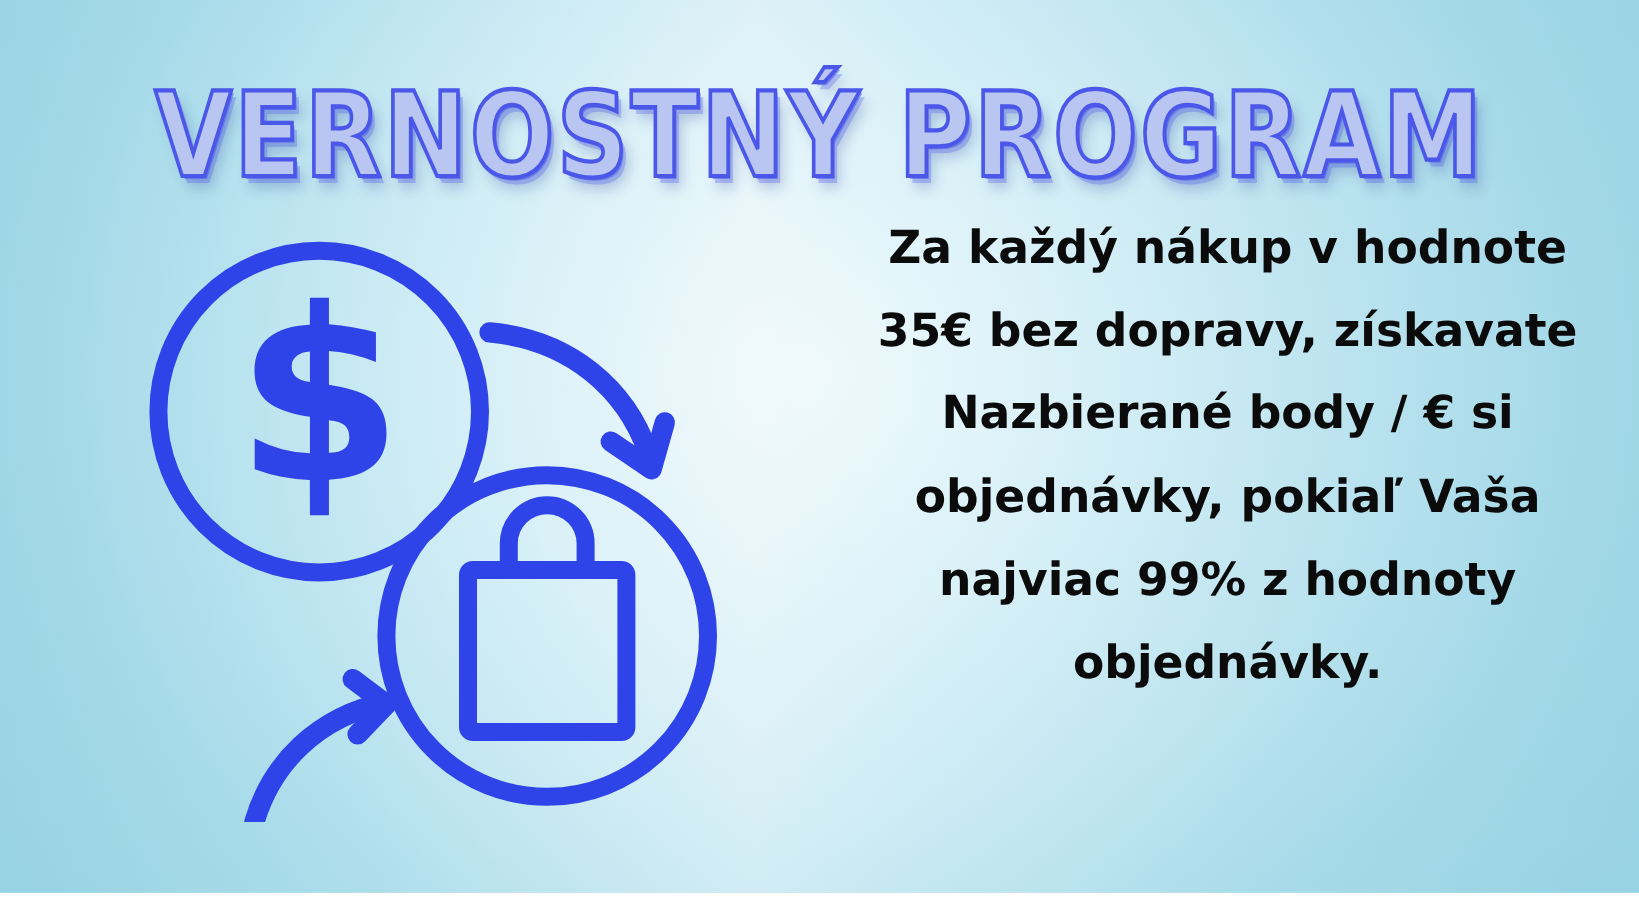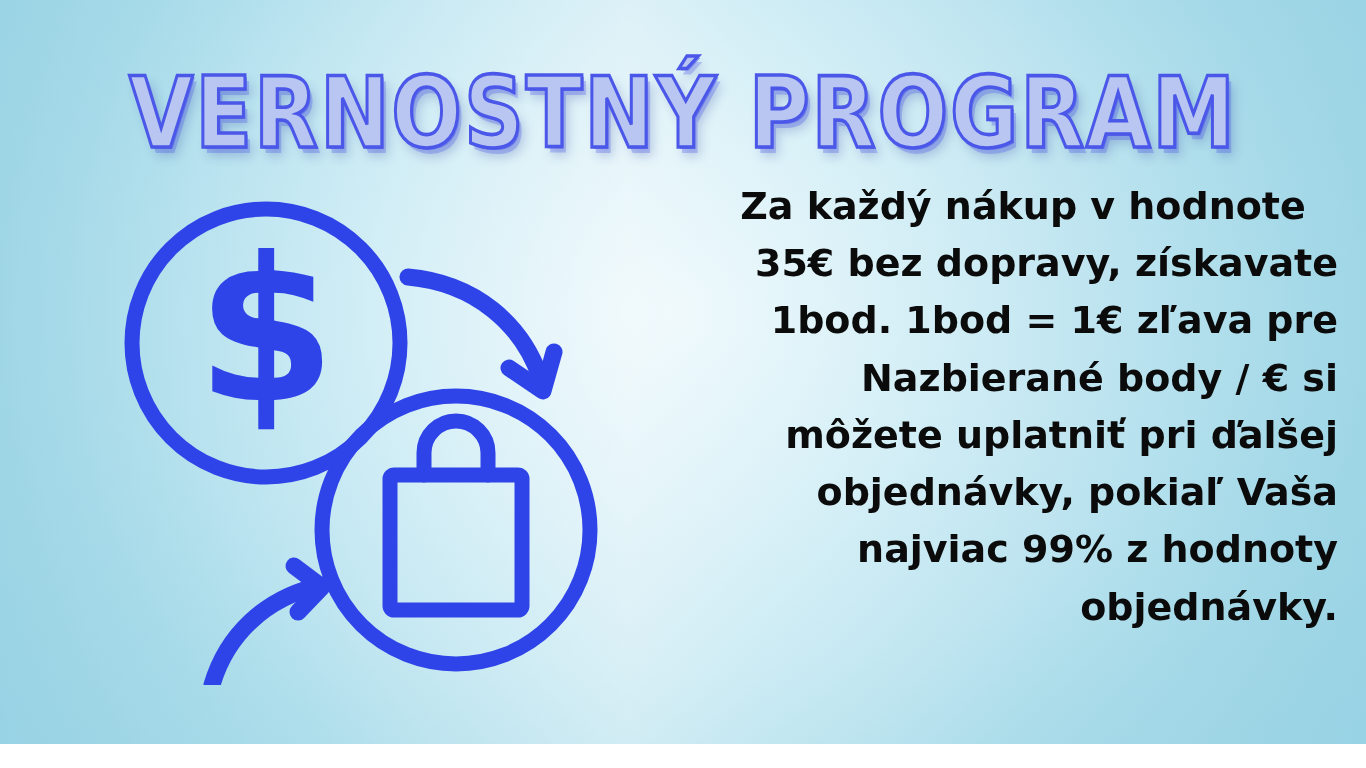--- a/index.html
+++ b/index.html
@@ -82,22 +82,21 @@
     color: #0b0b0b;
     font-family: "DejaVu Sans", sans-serif;
     font-weight: 700;
     font-size: 38px;
     line-height: 1.48;
   }
   .copy p {
     margin: 0;
   }
   .copy p + p {
-    margin-top: 1px;
-    text-align: right;
+    margin-top: 13px;
   }
 </style>
 </head>
 <body>
 
 <div class="poster">
 
   <div class="sheen"></div>
 
   <div class="title-wrap">
@@ -126,21 +125,19 @@
       <g>
         <path d="M215 400 C 156 412, 118 452, 104 500" stroke="#2f44e8" stroke-width="17" fill="none" stroke-linecap="round"></path>
         <path d="M186 381 L214 402 L190 427" stroke="#2f44e8" stroke-width="17" fill="none" stroke-linecap="round" stroke-linejoin="round"></path>
       </g>
     </svg>
   </div>
 
   <div class="copy">
     <p>Za každý nákup v hodnote</p>
     <p>35€ bez dopravy, získavate</p>
-    <p>1bod. 1bod = 1€ zľava pre</p>
     <p>Nazbierané body / € si</p>
-    <p>môžete uplatniť pri ďalšej</p>
     <p>objednávky, pokiaľ Vaša</p>
     <p>najviac 99% z hodnoty</p>
     <p>objednávky.</p>
   </div>
 
 </div>
 
 </body></html>

